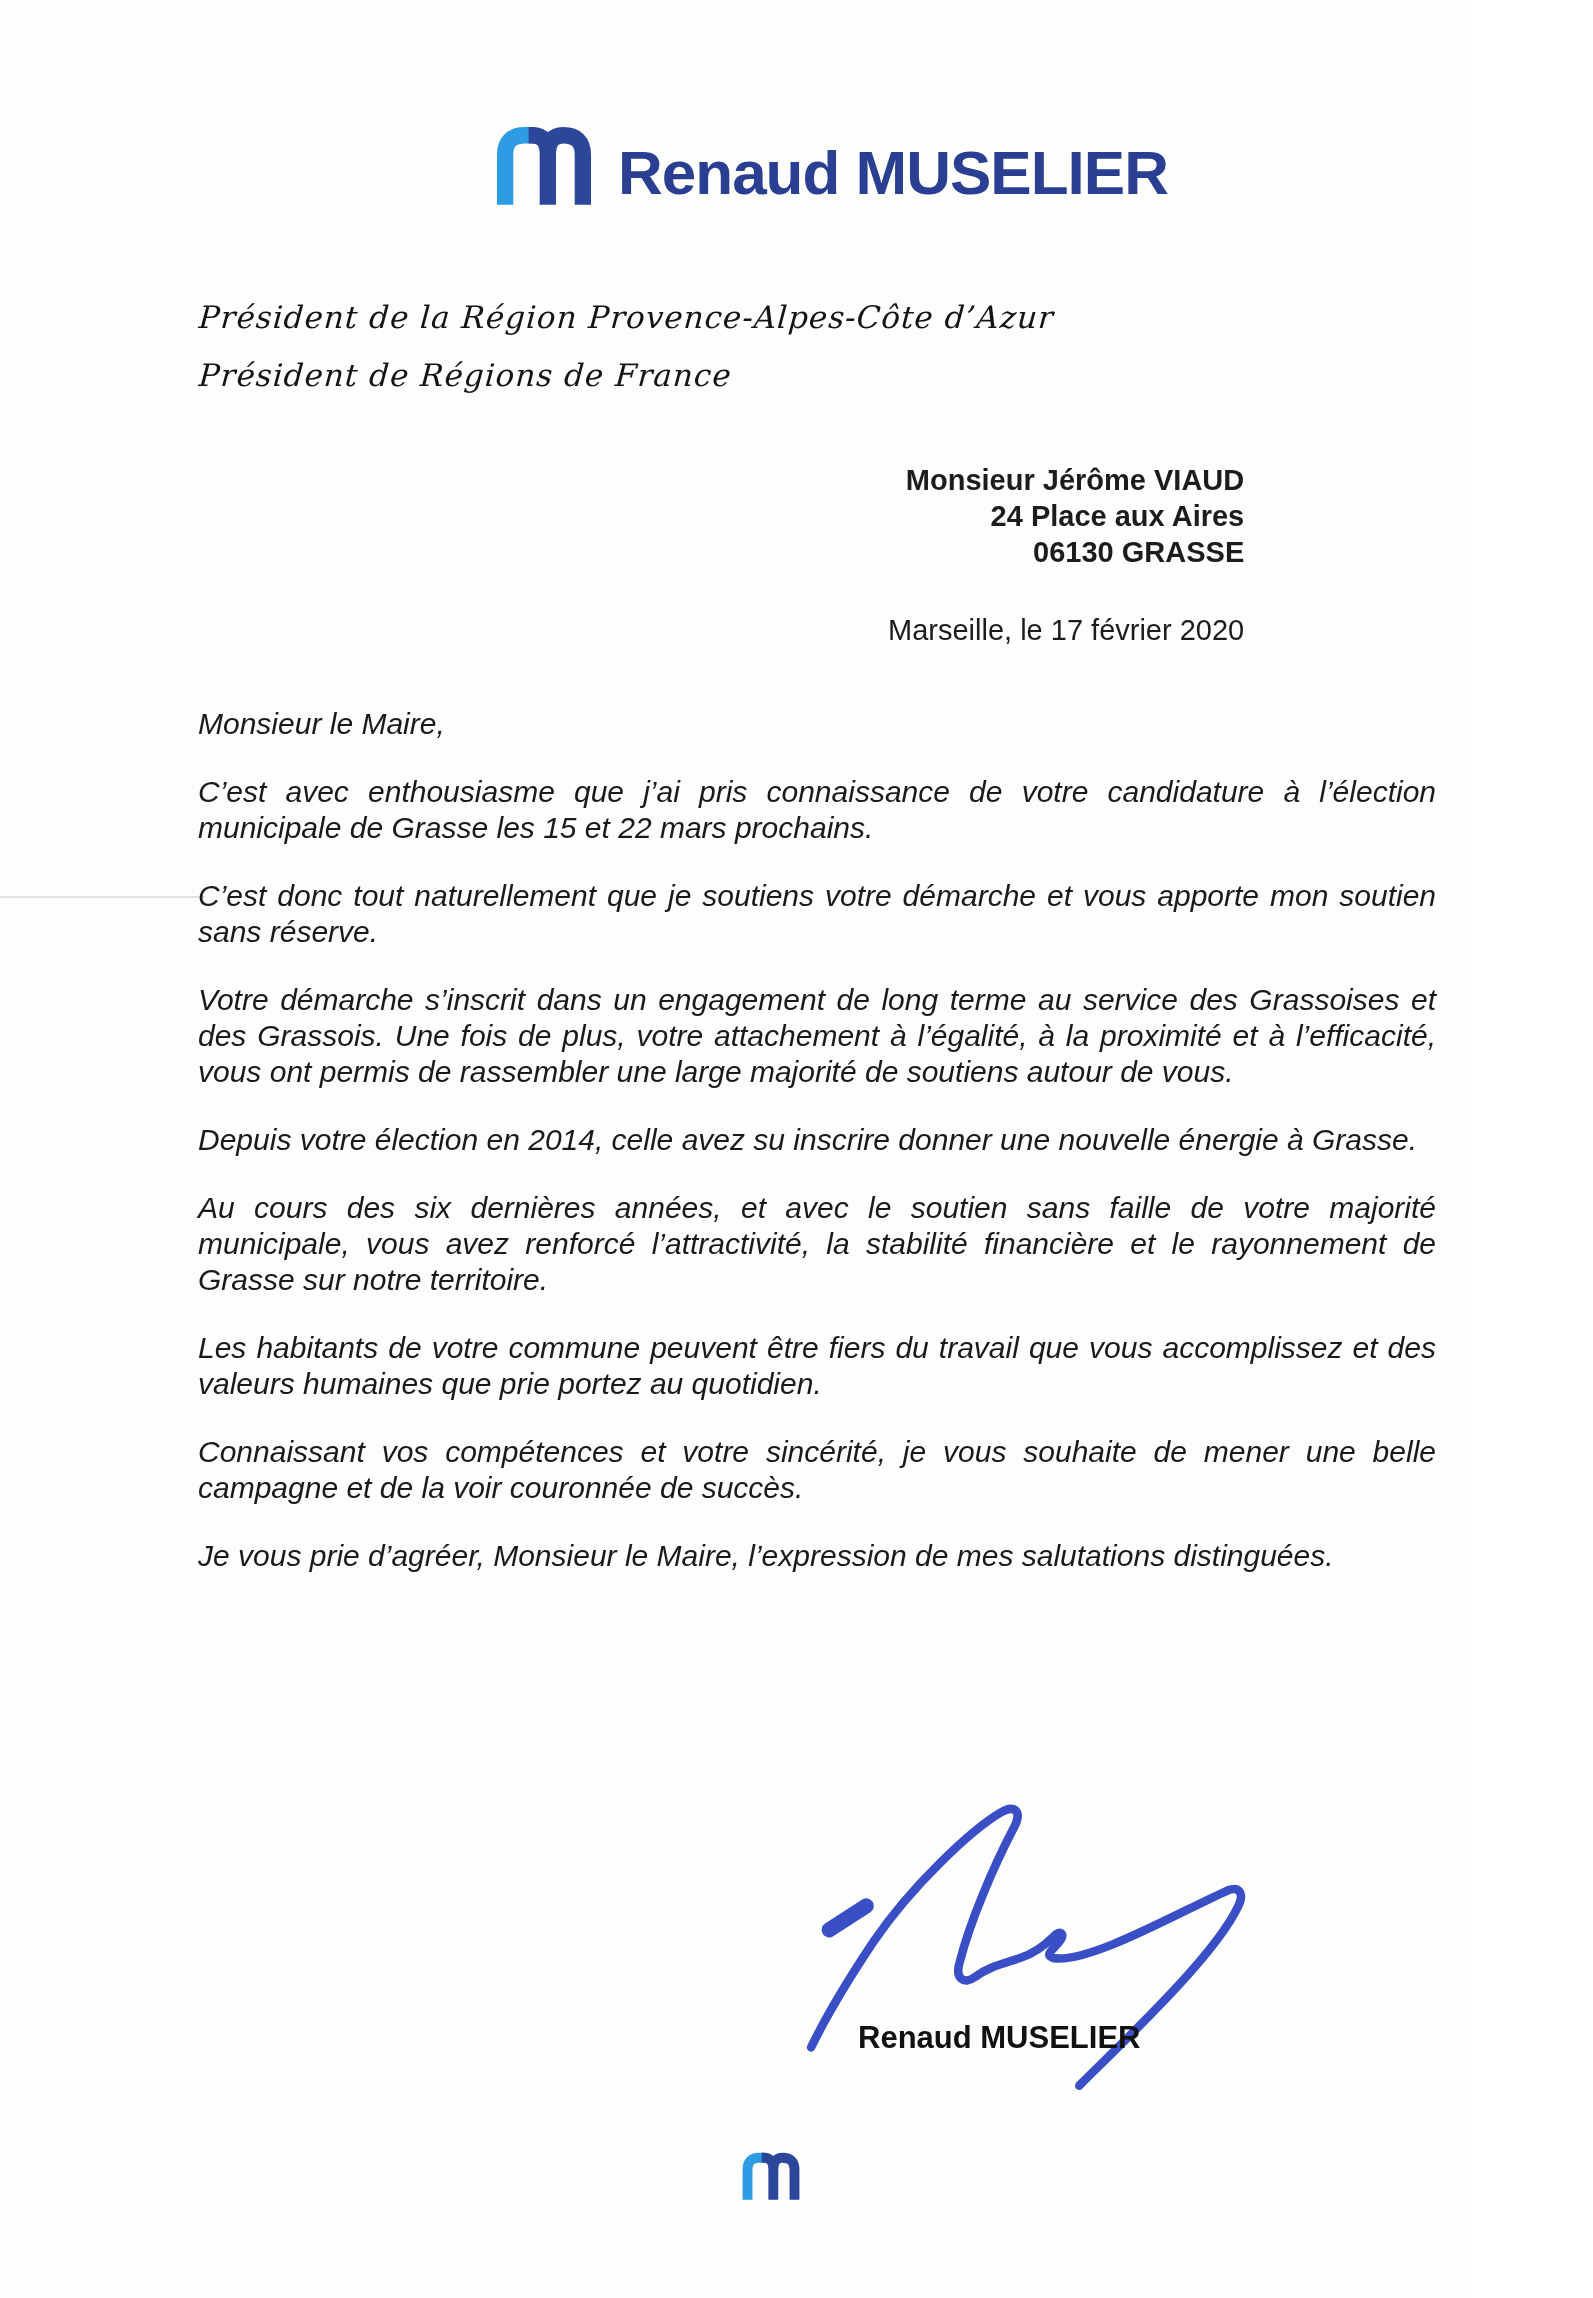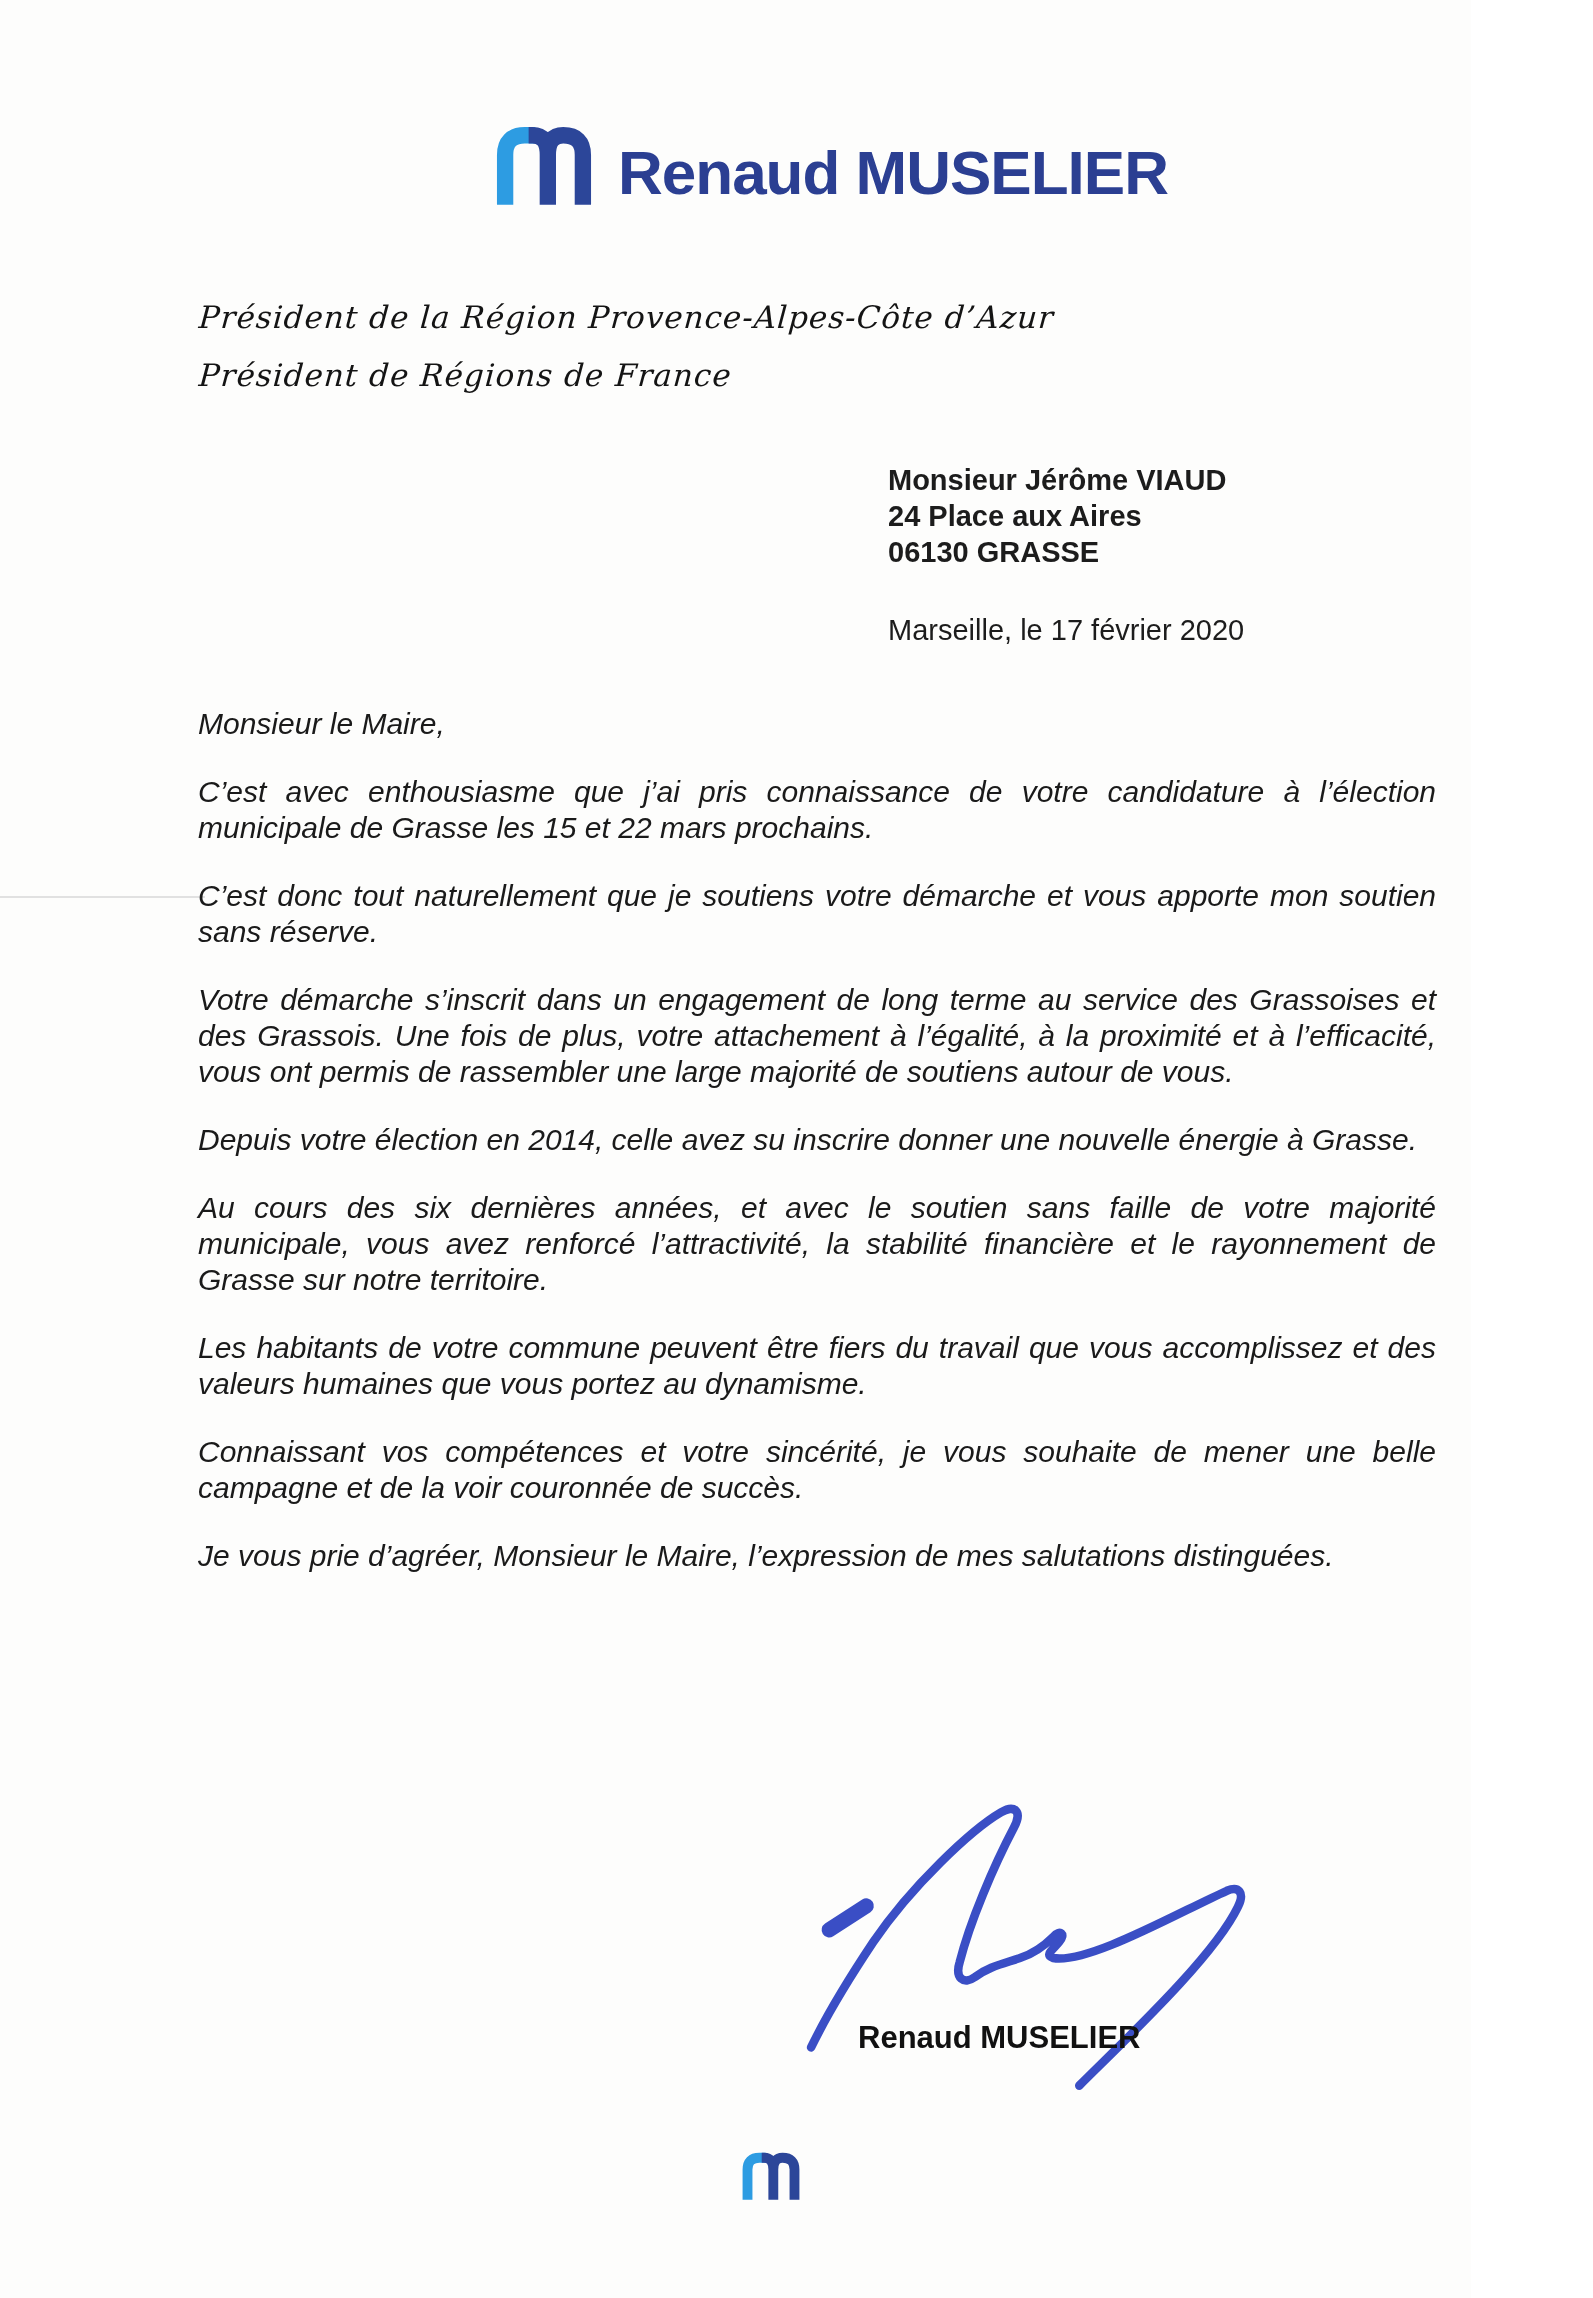--- a/index.html
+++ b/index.html
@@ -52,20 +52,21 @@
     white-space: nowrap;
   }
 
   
   .recipient-block {
     position: absolute;
     left: 888px;
     top: 462px;
     font-size: 29px;
     line-height: 36px;
+    text-align: right;
   }
   .recipient-block .addr-line { font-weight: bold; }
   .dateline {
     margin-top: 42px;
     font-weight: normal;
   }
 
   
   .letter-body {
     position: absolute;
@@ -149,21 +150,21 @@
     <div class="dateline">Marseille, le 17 février 2020</div>
   </div>
 
   <div class="letter-body">
     <p class="salutation">Monsieur le Maire,</p>
     <p>C’est avec enthousiasme que j’ai pris connaissance de votre candidature à l’élection municipale de Grasse les 15 et 22 mars prochains.</p>
     <p>C’est donc tout naturellement que je soutiens votre démarche et vous apporte mon soutien sans réserve.</p>
     <p>Votre démarche s’inscrit dans un engagement de long terme au service des Grassoises et des Grassois. Une fois de plus, votre attachement à l’égalité, à la proximité et à l’efficacité, vous ont permis de rassembler une large majorité de soutiens autour de vous.</p>
     <p>Depuis votre élection en 2014, celle avez su inscrire donner une nouvelle énergie à Grasse.</p>
     <p>Au cours des six dernières années, et avec le soutien sans faille de votre majorité municipale, vous avez renforcé l’attractivité, la stabilité financière et le rayonnement de Grasse sur notre territoire.</p>
-    <p>Les habitants de votre commune peuvent être fiers du travail que vous accomplissez et des valeurs humaines que vous portez au dynamisme.</p>
+    <p>Les habitants de votre commune peuvent être fiers du travail que vous accomplissez et des valeurs humaines que prie portez au quotidien.</p>
     <p>Connaissant vos compétences et votre sincérité, je vous souhaite de mener une belle campagne et de la voir couronnée de succès.</p>
     <p>Je vous prie d’agréer, Monsieur le Maire, l’expression de mes salutations distinguées.</p>
   </div>
 
   <div class="signature-block">
     <svg class="signature-svg" width="462" height="302" viewBox="0 0 460 300" aria-hidden="true">
       <path d="M 18 253
                C 34 220, 56 184, 80 148
                C 118 92, 178 36, 207 19
                C 220 11, 229 17, 220 34

